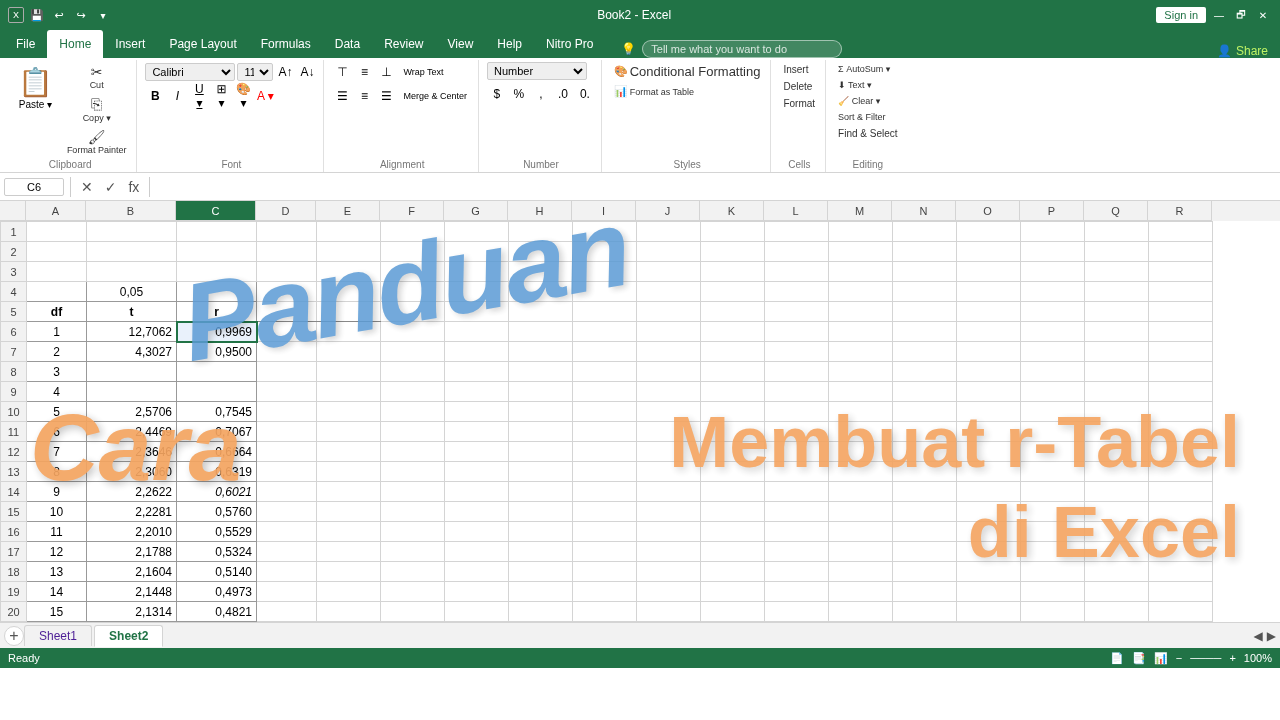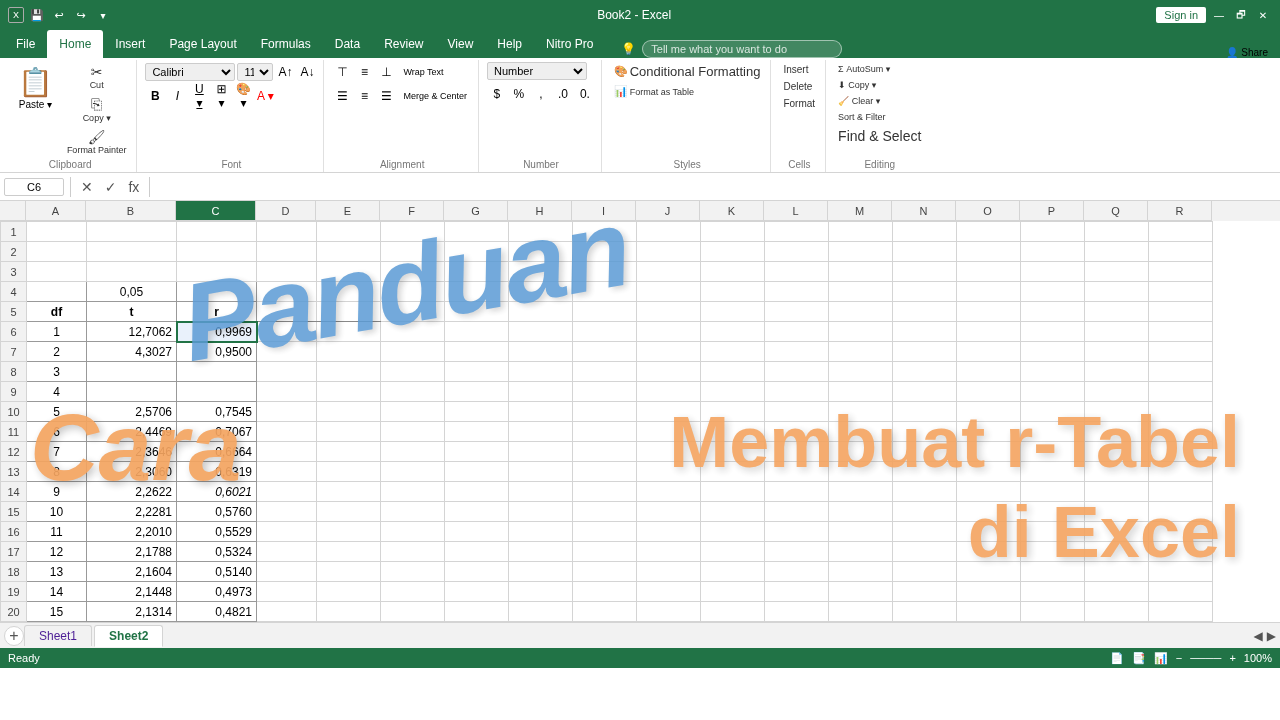--- a/index.html
+++ b/index.html
@@ -409,21 +409,21 @@
     <div class="ribbon-tab">Data</div>
     <div class="ribbon-tab">Review</div>
     <div class="ribbon-tab">View</div>
     <div class="ribbon-tab">Help</div>
     <div class="ribbon-tab">Nitro Pro</div>
     <div class="ribbon-tell">
       <span>💡</span>
       <input type="text" placeholder="Tell me what you want to do" style="">
     </div>
     <div style="margin-left: auto; display:flex; align-items:center; padding-right:8px;">
-      <span style="font-size:10px; color:#000000; cursor:pointer;">👤 <span>Share</span></span>
+      <span style="font-size:12px; color:#bef264; cursor:pointer;">👤 <span>Share</span></span>
     </div>
   </div>
 
   <div class="ribbon-content">
 
     <div class="ribbon-group">
       <div class="ribbon-group-content">
         <div class="paste-btn">
           <div style="font-size:28px;">📋</div>
           <div style="font-size:10px;">Paste ▾</div>
@@ -534,30 +534,30 @@
       </div>
       <div class="ribbon-group-label">Cells</div>
     </div>
 
     <div class="ribbon-group">
       <div class="ribbon-group-content" style="flex-direction:column;">
         <div class="rb-btn">
             <span style="font-size:9px;">Σ <span>AutoSum</span> ▾</span>
           </div>
         <div class="rb-btn">
-            <span style="font-size:9px;">⬇ <span>Copy</span> ▾</span>
+            <span style="font-size:9px;">⬇ <span>Text</span> ▾</span>
           </div>
         <div class="rb-btn">
             <span style="font-size:9px;">🧹 <span>Clear</span> ▾</span>
           </div>
         <div class="rb-btn">
             <span style="font-size:9px;">Sort &amp; Filter</span>
           </div>
         <div class="rb-btn">
-            <span style="font-size:14px;text-align:right;">Find &amp; Select</span>
+            <span style="font-size:10px;text-align:right;">Find &amp; Select</span>
           </div>
       </div>
       <div class="ribbon-group-label">Editing</div>
     </div>
   </div>
 </div>
 
 <div class="formula-bar">
   <input class="name-box" type="text" value="C6" style="">
   <div class="formula-divider"></div>

